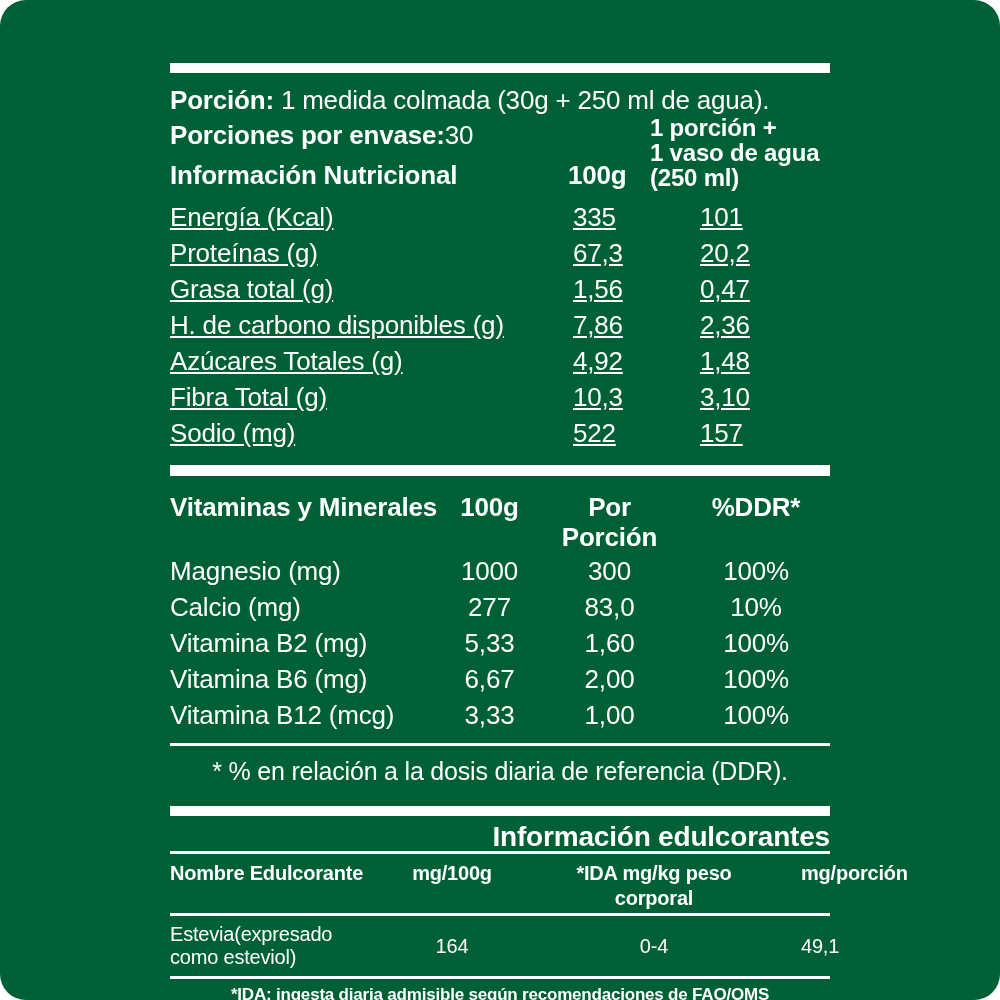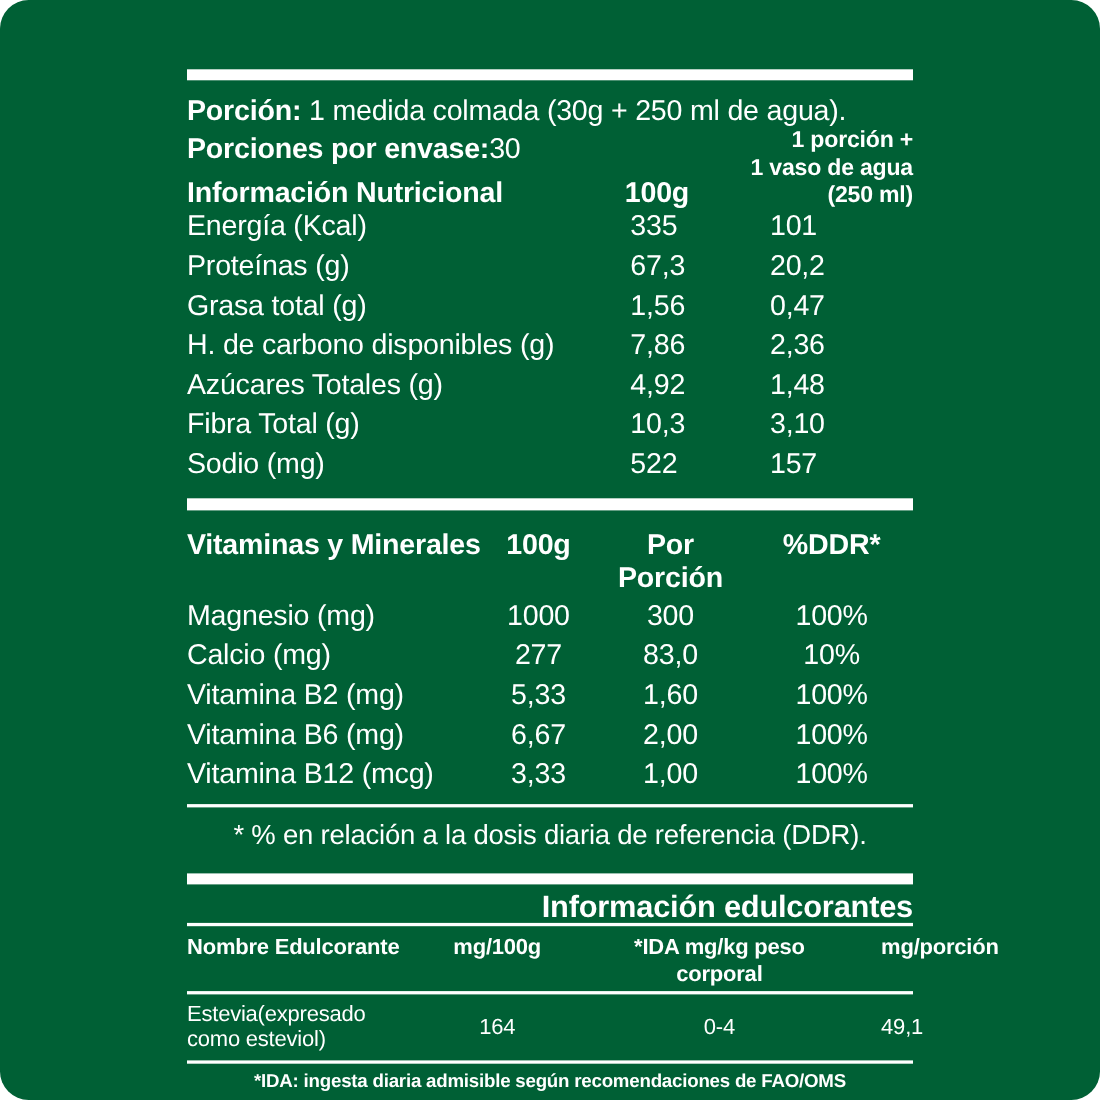--- a/index.html
+++ b/index.html
@@ -30,23 +30,23 @@
 
   .header-grid {
     margin-top: 0;
     display: grid;
     grid-template-columns: 398px 82px 180px;
     align-items: end;
   }
   .header-grid .nf-title { margin-top: 10px; font-size: 26px; line-height: 30px; white-space: nowrap; }
   .header-grid .servings { font-size: 26px; line-height: 30px; white-space: nowrap; }
   .header-grid .col-100g { font-size: 26px; line-height: 30px; }
-  .header-grid .col-portion { text-align: right; font-size: 21px; line-height: 25px; }
-
-  .nrows { margin-top: 0; }
+  .header-grid .col-portion { text-align: left; font-size: 24px; line-height: 25px; }
+
+  .nrows { margin-top: 12px; text-decoration: underline; }
   .nrow {
     display: grid;
     grid-template-columns: 403px 127px 1fr;
     font-size: 26px; line-height: 30px;
     margin-bottom: 6px;
   }
 
   .vhead, .vrow {
     display: grid;
     grid-template-columns: 272px 95px 145px 1fr;

